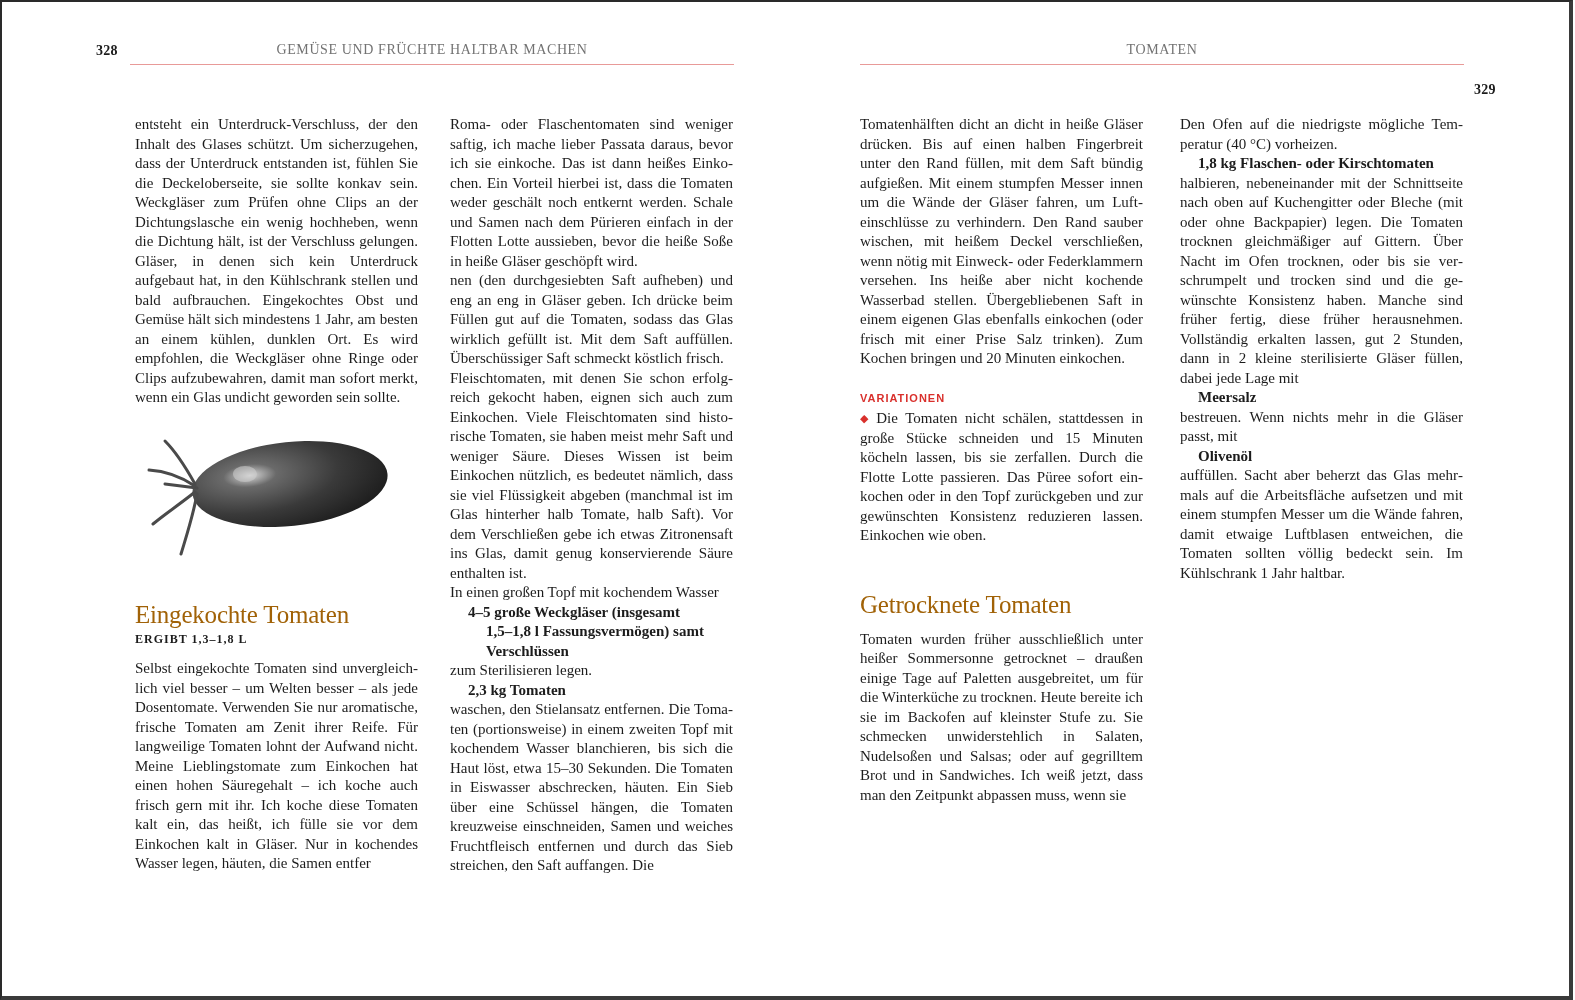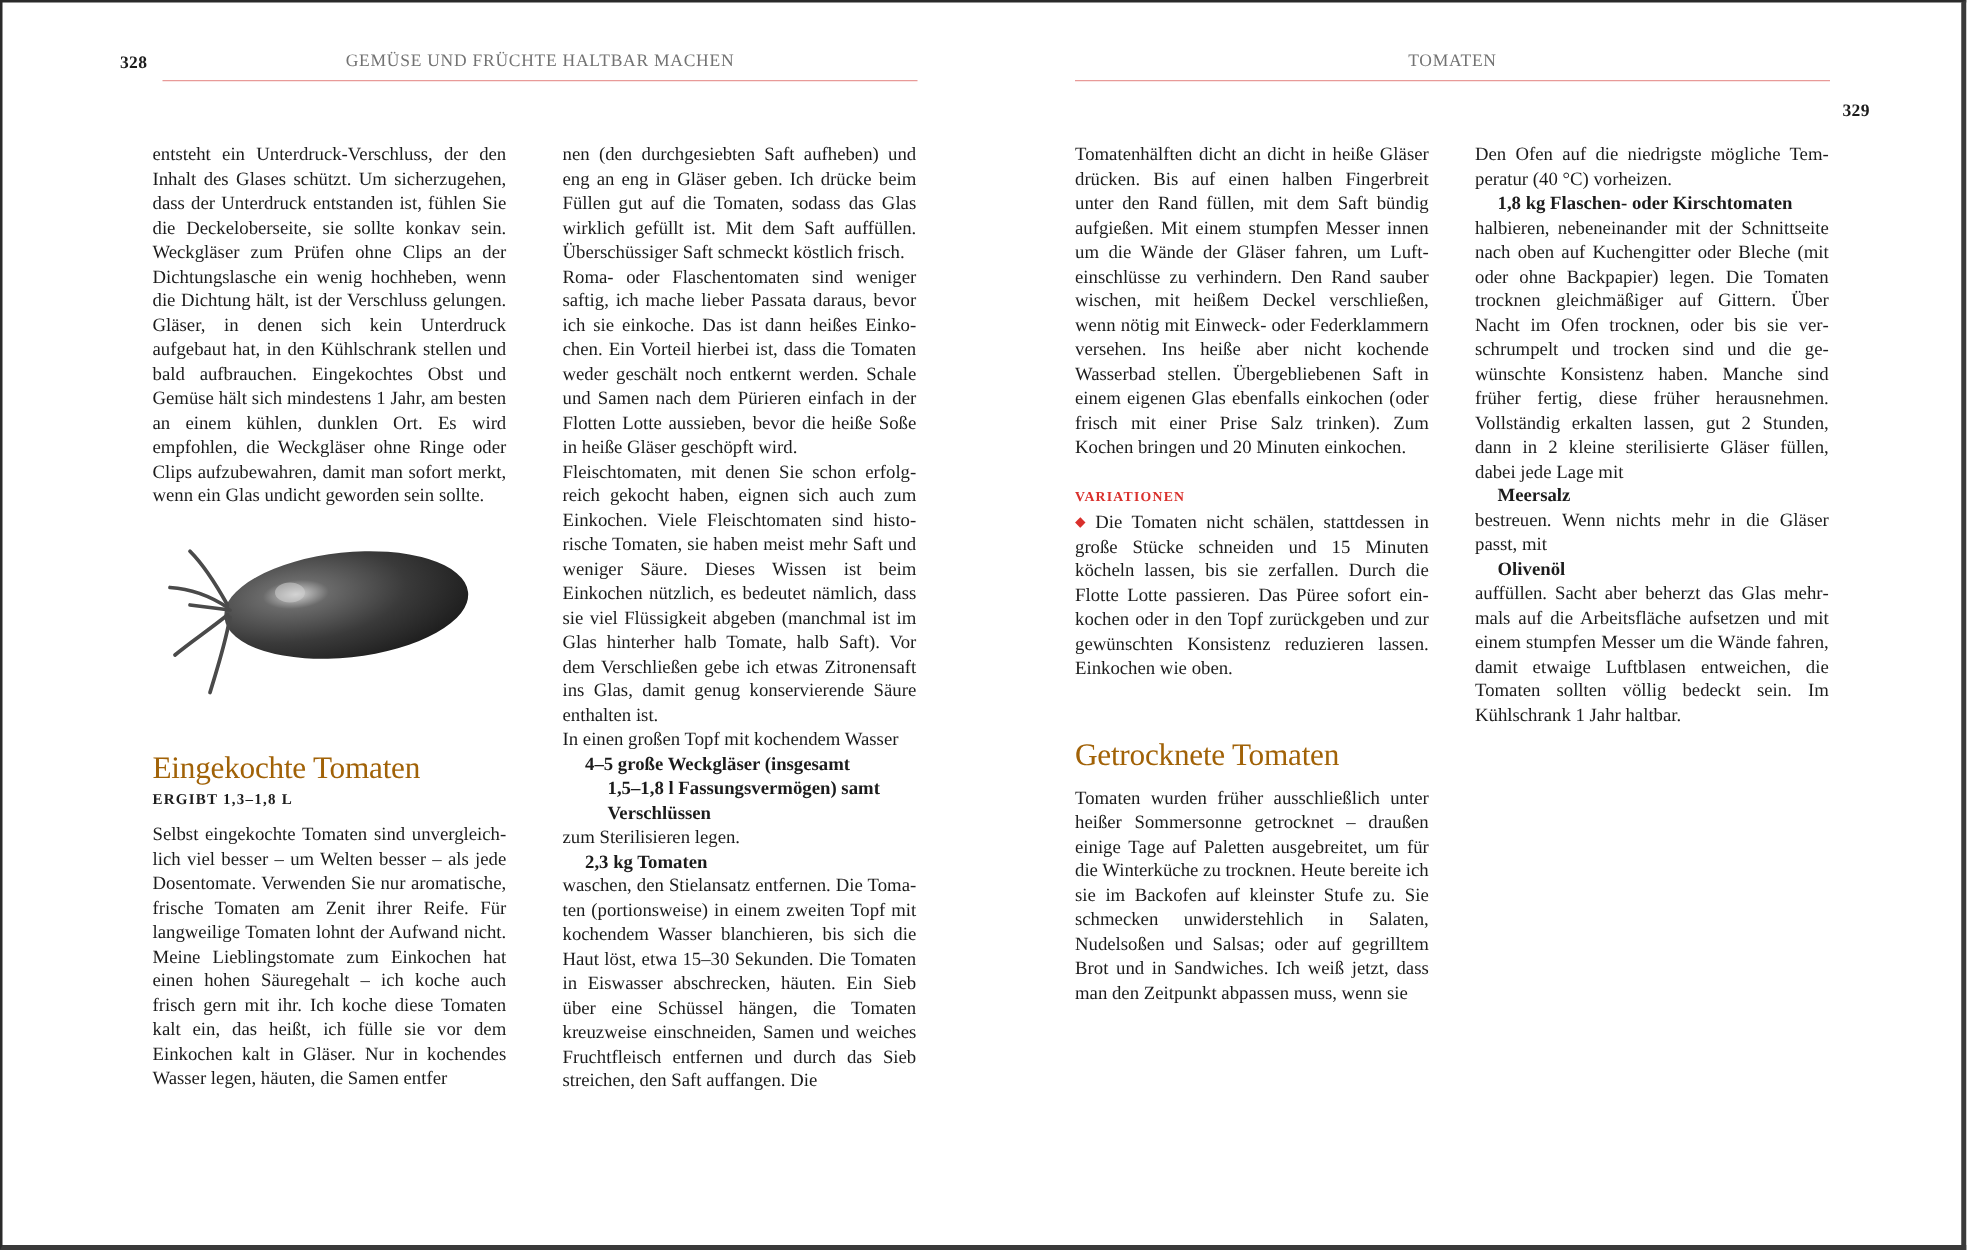--- a/index.html
+++ b/index.html
@@ -31,40 +31,40 @@
   .recipe-title {
     font-family: "Liberation Serif", serif; color: #a16207;
     font-size: 25px; line-height: 30px; font-weight: normal; margin: 0;
     letter-spacing: -0.2px;
   }
   .yield {
     font-family: "Liberation Serif", serif; font-size: 12px; font-weight: bold;
     letter-spacing: 1px; color: #1c1c1c; margin: 0 0 10px 0;
   }
   .var-head {
-    font-family: Liberation Serif, serif; font-size: 11px; font-weight: bold;
+    font-family: Liberation Sans, sans-serif; font-size: 11px; font-weight: bold;
     letter-spacing: 1px; color: #d9302c; margin: 0 0 1px 0;
   }
   .bullet { color: #d9302c; font-size: 11px; margin-right: 4px; vertical-align: 1px; }
   .illustration { width: 283px; height: 150px; margin: 18px 0 24px 0; display: block; }
 </style>
 </head>
 <body>
 
 <div class="frame">
 
   <div class="folio" style="left:94px;">328</div>
   <div class="running-head" style="left:130px; width:600px;">GEMÜSE UND FRÜCHTE HALTBAR MACHEN</div>
   <div class="rule" style="left:128px; width:604px;"></div>
 
   <div class="running-head" style="left:858px; width:604px;">TOMATEN</div>
   <div class="folio" style="left:1472px;margin-top:39px;">329</div>
   <div class="rule" style="left:858px; width:604px;"></div>
 
-  <div class="col" style="left:120px;">
+  <div class="col" style="left:133px;">
     <p>entsteht ein Unterdruck-Verschluss, der den Inhalt des Glases schützt. Um sicherzugehen, dass der Unterdruck entstanden ist, fühlen Sie die Deckeloberseite, sie sollte konkav sein. Weckgläser zum Prüfen ohne Clips an der Dichtungslasche ein wenig hochheben, wenn die Dichtung hält, ist der Verschluss gelungen. Gläser, in denen sich kein Unter­druck aufgebaut hat, in den Kühlschrank stel­len und bald aufbrauchen. Eingekochtes Obst und Gemüse hält sich mindestens 1 Jahr, am besten an einem kühlen, dunklen Ort. Es wird empfohlen, die Weckgläser ohne Ringe oder Clips aufzubewahren, damit man sofort merkt, wenn ein Glas undicht geworden sein sollte.</p>
     <svg class="illustration" viewBox="0 0 283 150">
       <defs>
         <radialGradient id="tg" cx="0.3" cy="0.35" r="0.75">
           <stop offset="0" stop-color="#d8d8d8"></stop>
           <stop offset="0.18" stop-color="#6a6a6a"></stop>
           <stop offset="0.6" stop-color="#3a3a3a"></stop>
           <stop offset="1" stop-color="#1e1e1e"></stop>
         </radialGradient>
       </defs>
@@ -77,22 +77,22 @@
         <path d="M60 66 C45 78, 30 88, 18 98"></path>
         <path d="M62 68 C58 90, 52 108, 46 128"></path>
       </g>
     </svg>
     <h2 class="recipe-title">Eingekochte Tomaten</h2>
     <div class="yield">ERGIBT 1,3–1,8 L</div>
     <p>Selbst eingekochte Tomaten sind unvergleich­lich viel besser – um Welten besser – als jede Dosentomate. Verwenden Sie nur aromati­sche, frische Tomaten am Zenit ihrer Reife. Für langweilige Tomaten lohnt der Aufwand nicht. Meine Lieblingstomate zum Einko­chen hat einen hohen Säuregehalt – ich koche auch frisch gern mit ihr. Ich koche diese Tomaten kalt ein, das heißt, ich fülle sie vor dem Einkochen kalt in Gläser. Nur in kochen­des Wasser legen, häuten, die Samen entfer­</p>
   </div>
 
   <div class="col" style="left:448px;">
+    <p>Roma- oder Flaschentomaten sind weniger saftig, ich mache lieber Passata daraus, bevor ich sie einkoche. Das ist dann heißes Einko­chen. Ein Vorteil hierbei ist, dass die Tomaten weder geschält noch entkernt werden. Schale und Samen nach dem Pürieren einfach in der Flotten Lotte aussieben, bevor die heiße Soße in heiße Gläser geschöpft wird.</p>
     <p>nen (den durchgesiebten Saft aufheben) und eng an eng in Gläser geben. Ich drücke beim Füllen gut auf die Tomaten, sodass das Glas wirklich gefüllt ist. Mit dem Saft auffüllen. Überschüssiger Saft schmeckt köstlich frisch.</p>
-    <p>Roma- oder Flaschentomaten sind weniger saftig, ich mache lieber Passata daraus, bevor ich sie einkoche. Das ist dann heißes Einko­chen. Ein Vorteil hierbei ist, dass die Tomaten weder geschält noch entkernt werden. Schale und Samen nach dem Pürieren einfach in der Flotten Lotte aussieben, bevor die heiße Soße in heiße Gläser geschöpft wird.</p>
     <p>Fleischtomaten, mit denen Sie schon erfolg­reich gekocht haben, eignen sich auch zum Einkochen. Viele Fleischtomaten sind histo­rische Tomaten, sie haben meist mehr Saft und weniger Säure. Dieses Wissen ist beim Einkochen nützlich, es bedeutet nämlich, dass sie viel Flüssigkeit abgeben (manchmal ist im Glas hinterher halb Tomate, halb Saft). Vor dem Verschließen gebe ich etwas Zitro­nensaft ins Glas, damit genug konservie­rende Säure enthalten ist.</p>
     <p>In einen großen Topf mit kochendem Wasser</p>
     <p class="ingredient">4–5 große Weckgläser (insgesamt</p>
     <p class="ingredient cont">1,5–1,8 l Fassungsvermögen) samt</p>
     <p class="ingredient cont">Verschlüssen</p>
     <p>zum Sterilisieren legen.</p>
     <p class="ingredient">2,3 kg Tomaten</p>
     <p>waschen, den Stielansatz entfernen. Die Toma­ten (portionsweise) in einem zweiten Topf mit kochendem Wasser blanchieren, bis sich die Haut löst, etwa 15–30 Sekunden. Die Tomaten in Eiswasser abschrecken, häuten. Ein Sieb über eine Schüssel hängen, die Toma­ten kreuzweise einschneiden, Samen und weiches Fruchtfleisch entfernen und durch das Sieb streichen, den Saft auffangen. Die</p>
   </div>
 

